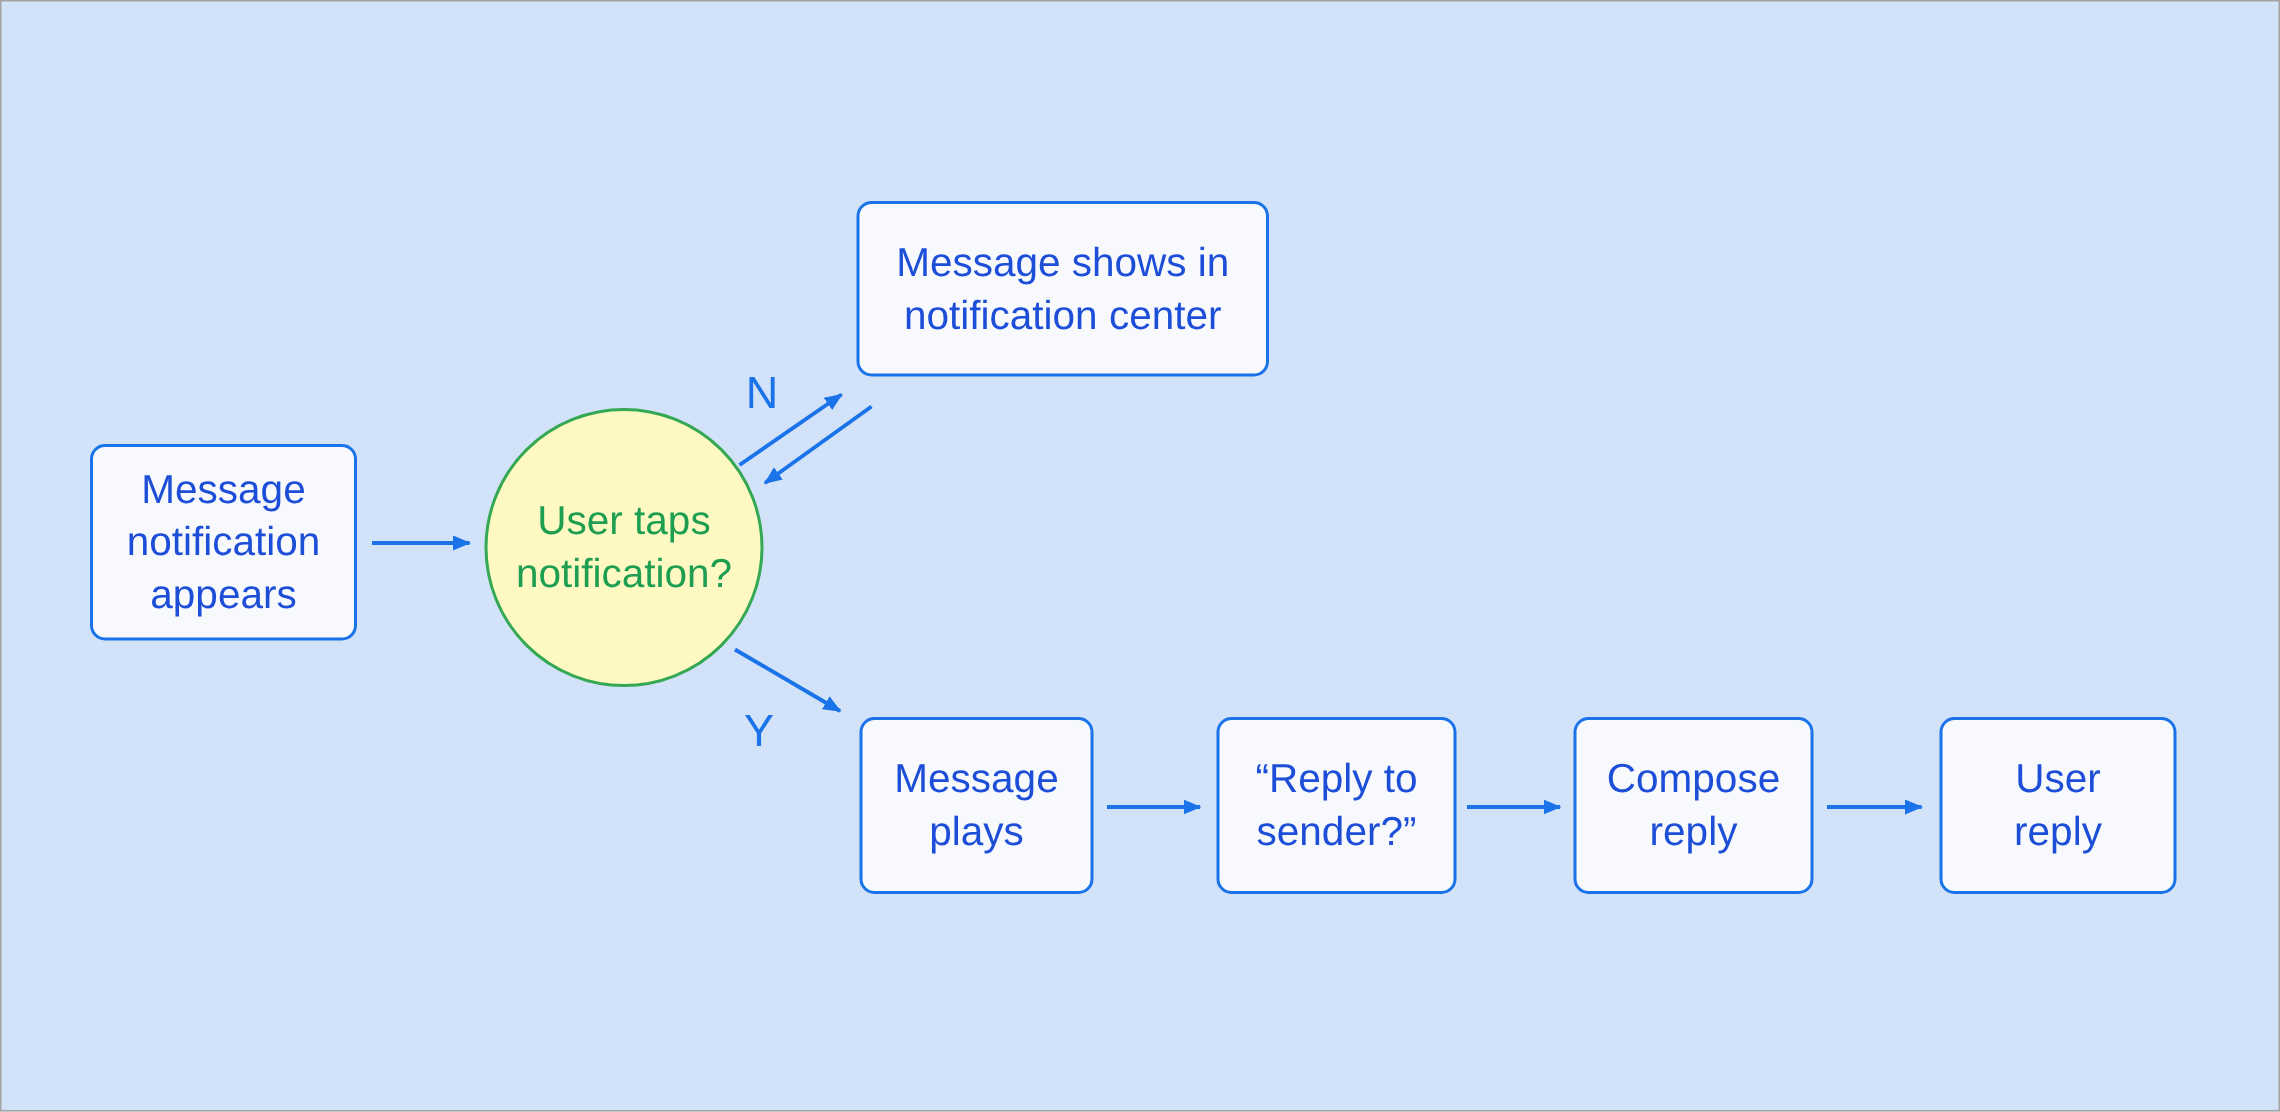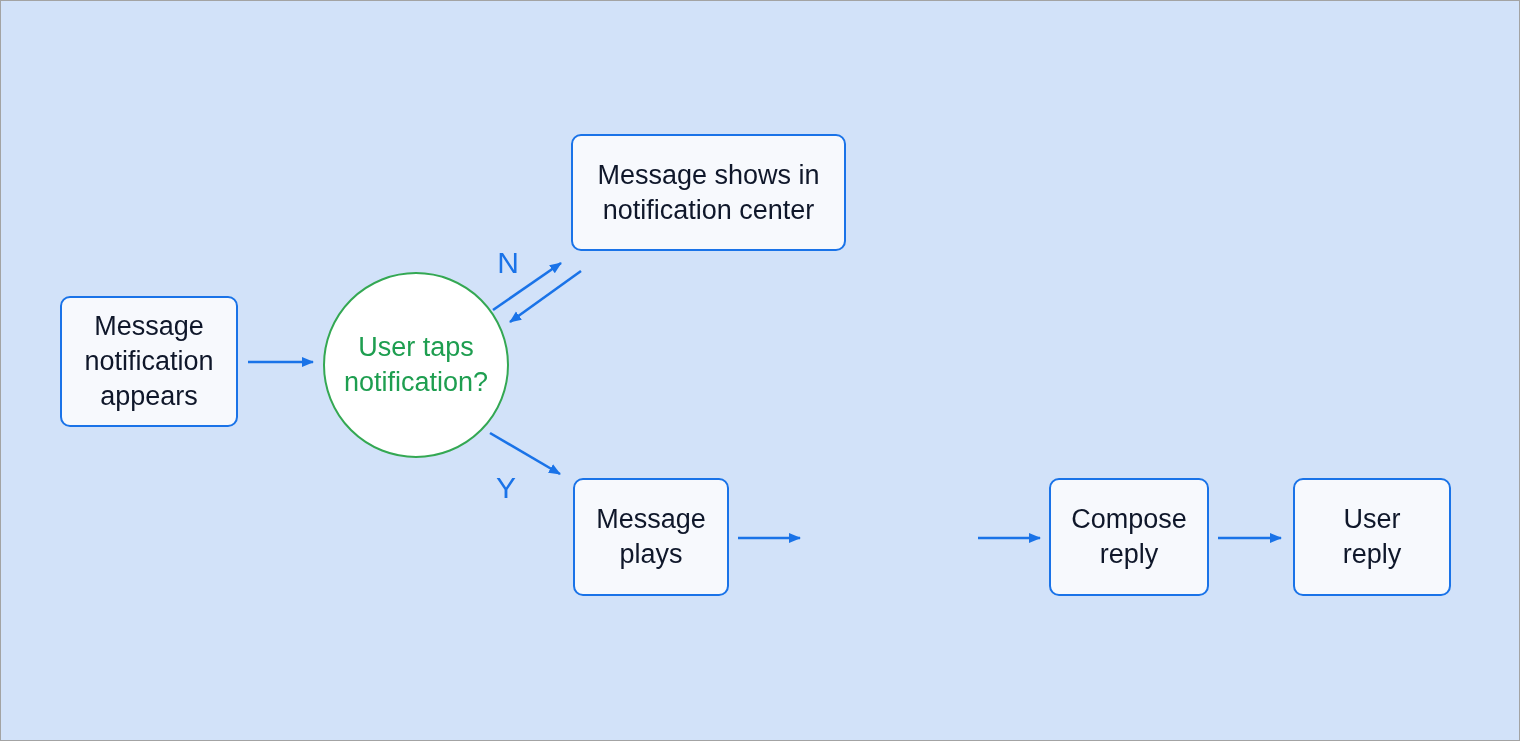--- a/index.html
+++ b/index.html
@@ -28,24 +28,24 @@
     justify-content: center;
     text-align: center;
     white-space: pre-line;
     font-size: 27px;
     line-height: 35px;
   }
   .node.process {
     background: #f7f9fd;
     border: 2px solid #1a73e8;
     border-radius: 10px;
-    color: #0f172a;
+    color: #1d4ed8;
   }
   .node.decision {
-    background: #ffffff;
+    background: #fef9c3;
     border: 2px solid #34a853;
     border-radius: 50%;
     color: #1e9e50;
   }
   .edge-label {
     position: absolute;
     transform: translate(-50%, -50%);
     color: #1a73e8;
     font-size: 30px;
     line-height: 30px;
@@ -77,20 +77,22 @@
 
   <div class="node process" style="left:570px; top:133px; width:275px; height:117px;">Message shows in
 notification center</div>
 
   <div class="node decision" style="left:322px; top:271px; width:186px; height:186px;">User taps
 notification?</div>
 
   <div class="node process" style="left:572px; top:477px; width:156px; height:118px;">Message
 plays</div>
 
+  <div class="node process" style="left:810px; top:477px; width:160px; height:118px;">“Reply to
+sender?”</div>
 
   <div class="node process" style="left:1048px; top:477px; width:160px; height:118px;border-radius:10px;">Compose
 reply</div>
 
   <div class="node process" style="left:1292px; top:477px; width:158px; height:118px;">User
 reply</div>
 
   <div class="edge-label" style="left:507px; top:262px;">N</div>
 
   <div class="edge-label" style="left:505px; top:487px;">Y</div>

